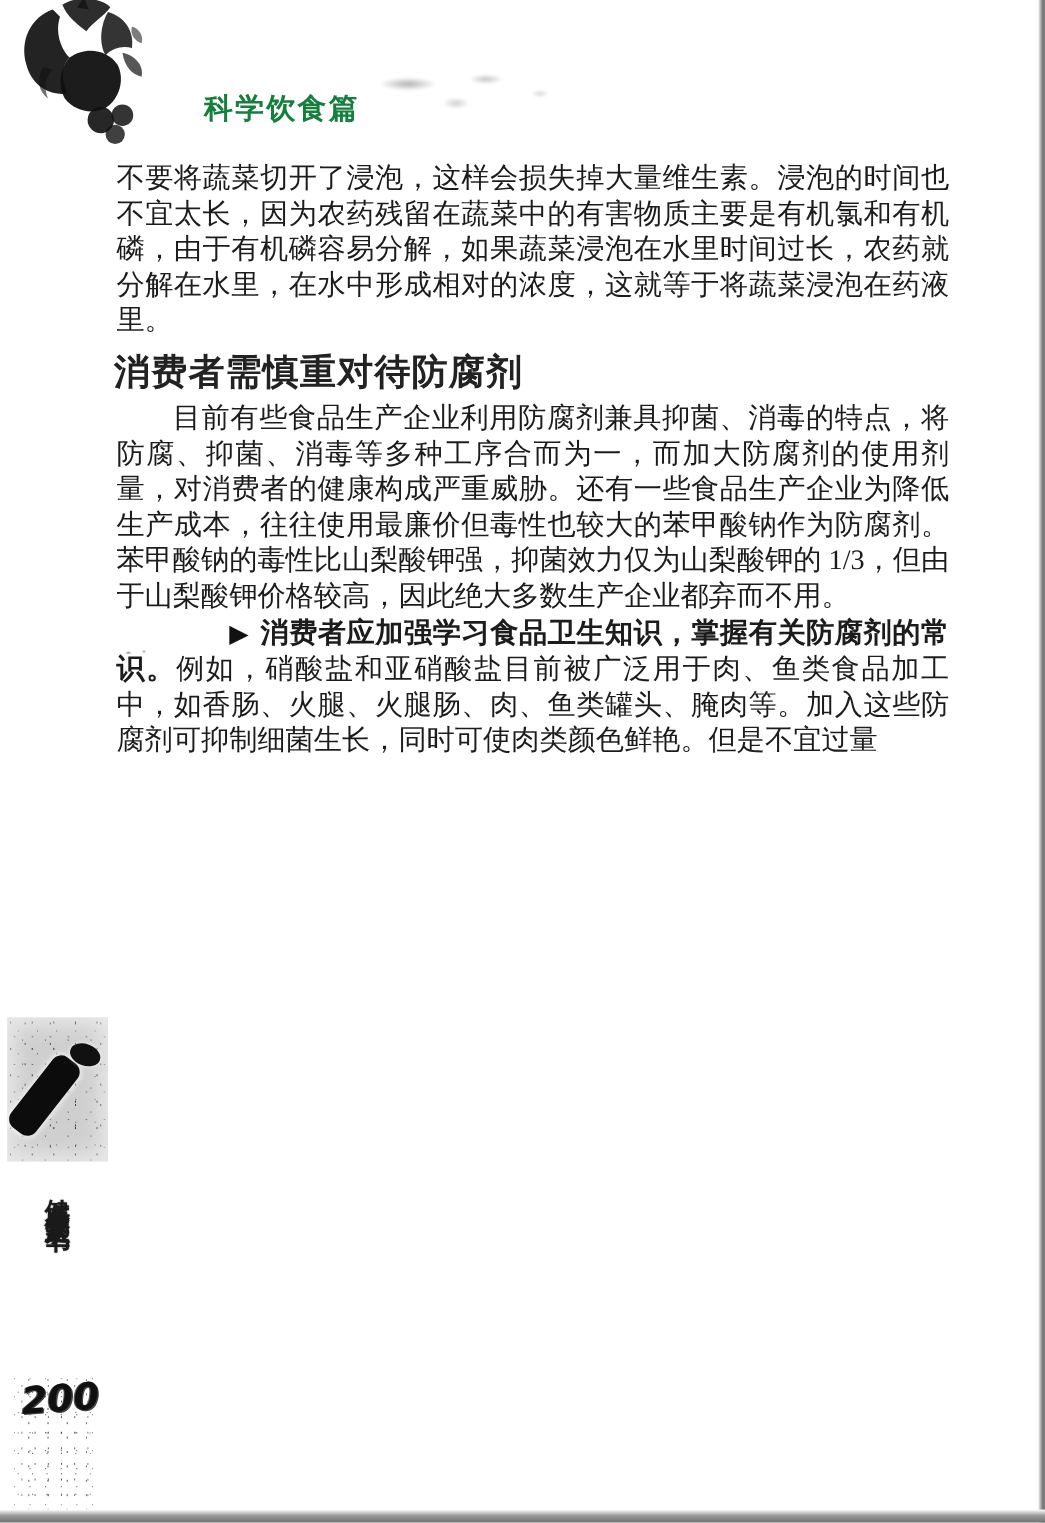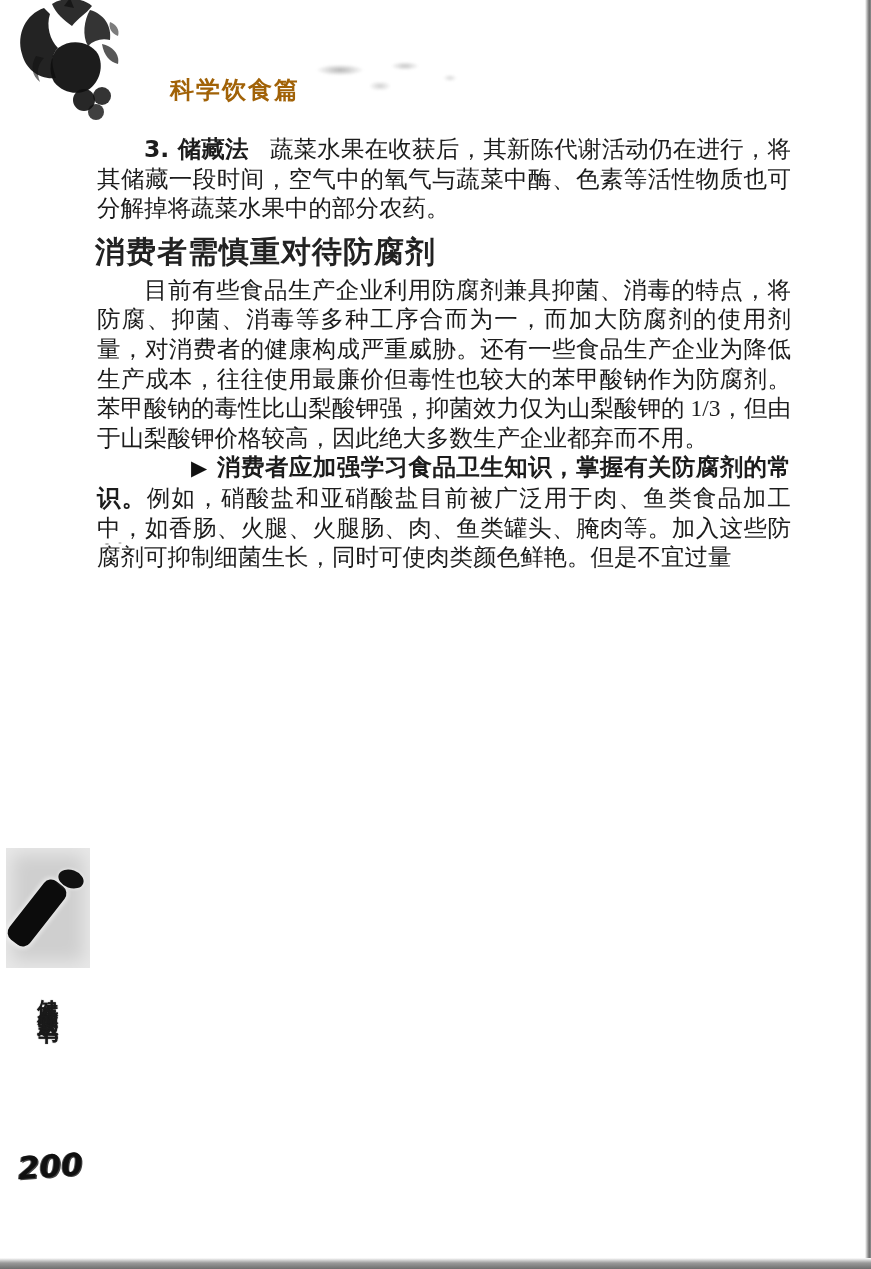--- a/index.html
+++ b/index.html
@@ -22,21 +22,21 @@
     background:linear-gradient(to bottom,#ffffff 0%,#9a9a9a 45%,#6f6f6f 100%);
   }
 
   
   .ink-blob{position:absolute;left:6px;top:-4px;width:132px;height:140px;}
 
   
   .running-header{
     position:absolute;left:170px;top:74px;
     font-family:"DejaVu Sans","Liberation Sans",sans-serif;
-    font-weight:bold;font-size:24px;letter-spacing:2px;color:#a16207;
+    font-weight:bold;font-size:24px;letter-spacing:2px;color:#15803d;
   }
   .header-smudge{
     position:absolute;left:300px;top:56px;width:190px;height:44px;
     background:
       radial-gradient(ellipse 34px 8px at 40px 14px, rgba(90,90,90,.45), transparent 70%),
       radial-gradient(ellipse 20px 6px at 105px 10px, rgba(110,110,110,.40), transparent 70%),
       radial-gradient(ellipse 16px 7px at 80px 30px, rgba(120,120,120,.35), transparent 70%),
       radial-gradient(ellipse 10px 5px at 150px 22px, rgba(130,130,130,.30), transparent 70%);
     filter:blur(1px);
   }
@@ -149,22 +149,22 @@
       <path d="M30 60 C 24 70, 26 80, 34 86 C 30 76, 32 68, 38 62 Z" opacity="0.6"></path>
       <path d="M58 10 l6 -8 4 10 z" opacity="0.75"></path>
       <path d="M104 26 c6 2 10 8 8 14 -6 -2 -10 -8 -8 -14z" opacity="0.55"></path>
     </g>
   </svg>
 
   <div class="running-header">科学饮食篇</div>
   <div class="header-smudge"></div>
 
   <main class="text-column">
+    <p class="continuation">不要将蔬菜切开了浸泡，这样会损失掉大量维生素。浸泡的时间也不宜太长，因为农药残留在蔬菜中的有害物质主要是有机氯和有机磷，由于有机磷容易分解，如果蔬菜浸泡在水里时间过长，农药就分解在水里，在水中形成相对的浓度，这就等于将蔬菜浸泡在药液里。</p>
 
-    <p><span class="lead-label">3. 储藏法</span><span>蔬菜水果在收获后，其新陈代谢活动仍在进行，将其储藏一段时间，空气中的氧气与蔬菜中酶、色素等活性物质也可分解掉将蔬菜水果中的部分农药。</span></p>
 
 
     <h2 class="section-heading">消费者需慎重对待防腐剂</h2>
 
 
     <p>目前有些食品生产企业利用防腐剂兼具抑菌、消毒的特点，将防腐、抑菌、消毒等多种工序合而为一，而加大防腐剂的使用剂量，对消费者的健康构成严重威胁。还有一些食品生产企业为降低生产成本，往往使用最廉价但毒性也较大的苯甲酸钠作为防腐剂。苯甲酸钠的毒性比山梨酸钾强，抑菌效力仅为山梨酸钾的 1/3，但由于山梨酸钾价格较高，因此绝大多数生产企业都弃而不用。</p>
 
 
     <p><span class="bullet-icon">▶</span><span class="lead-bold">消费者应加强学习食品卫生知识，掌握有关防腐剂的常识。</span><span>例如，硝酸盐和亚硝酸盐目前被广泛用于肉、鱼类食品加工中，如香肠、火腿、火腿肠、肉、鱼类罐头、腌肉等。加入这些防腐剂可抑制细菌生长，同时可使肉类颜色鲜艳。但是不宜过量</span></p>
   </main>

